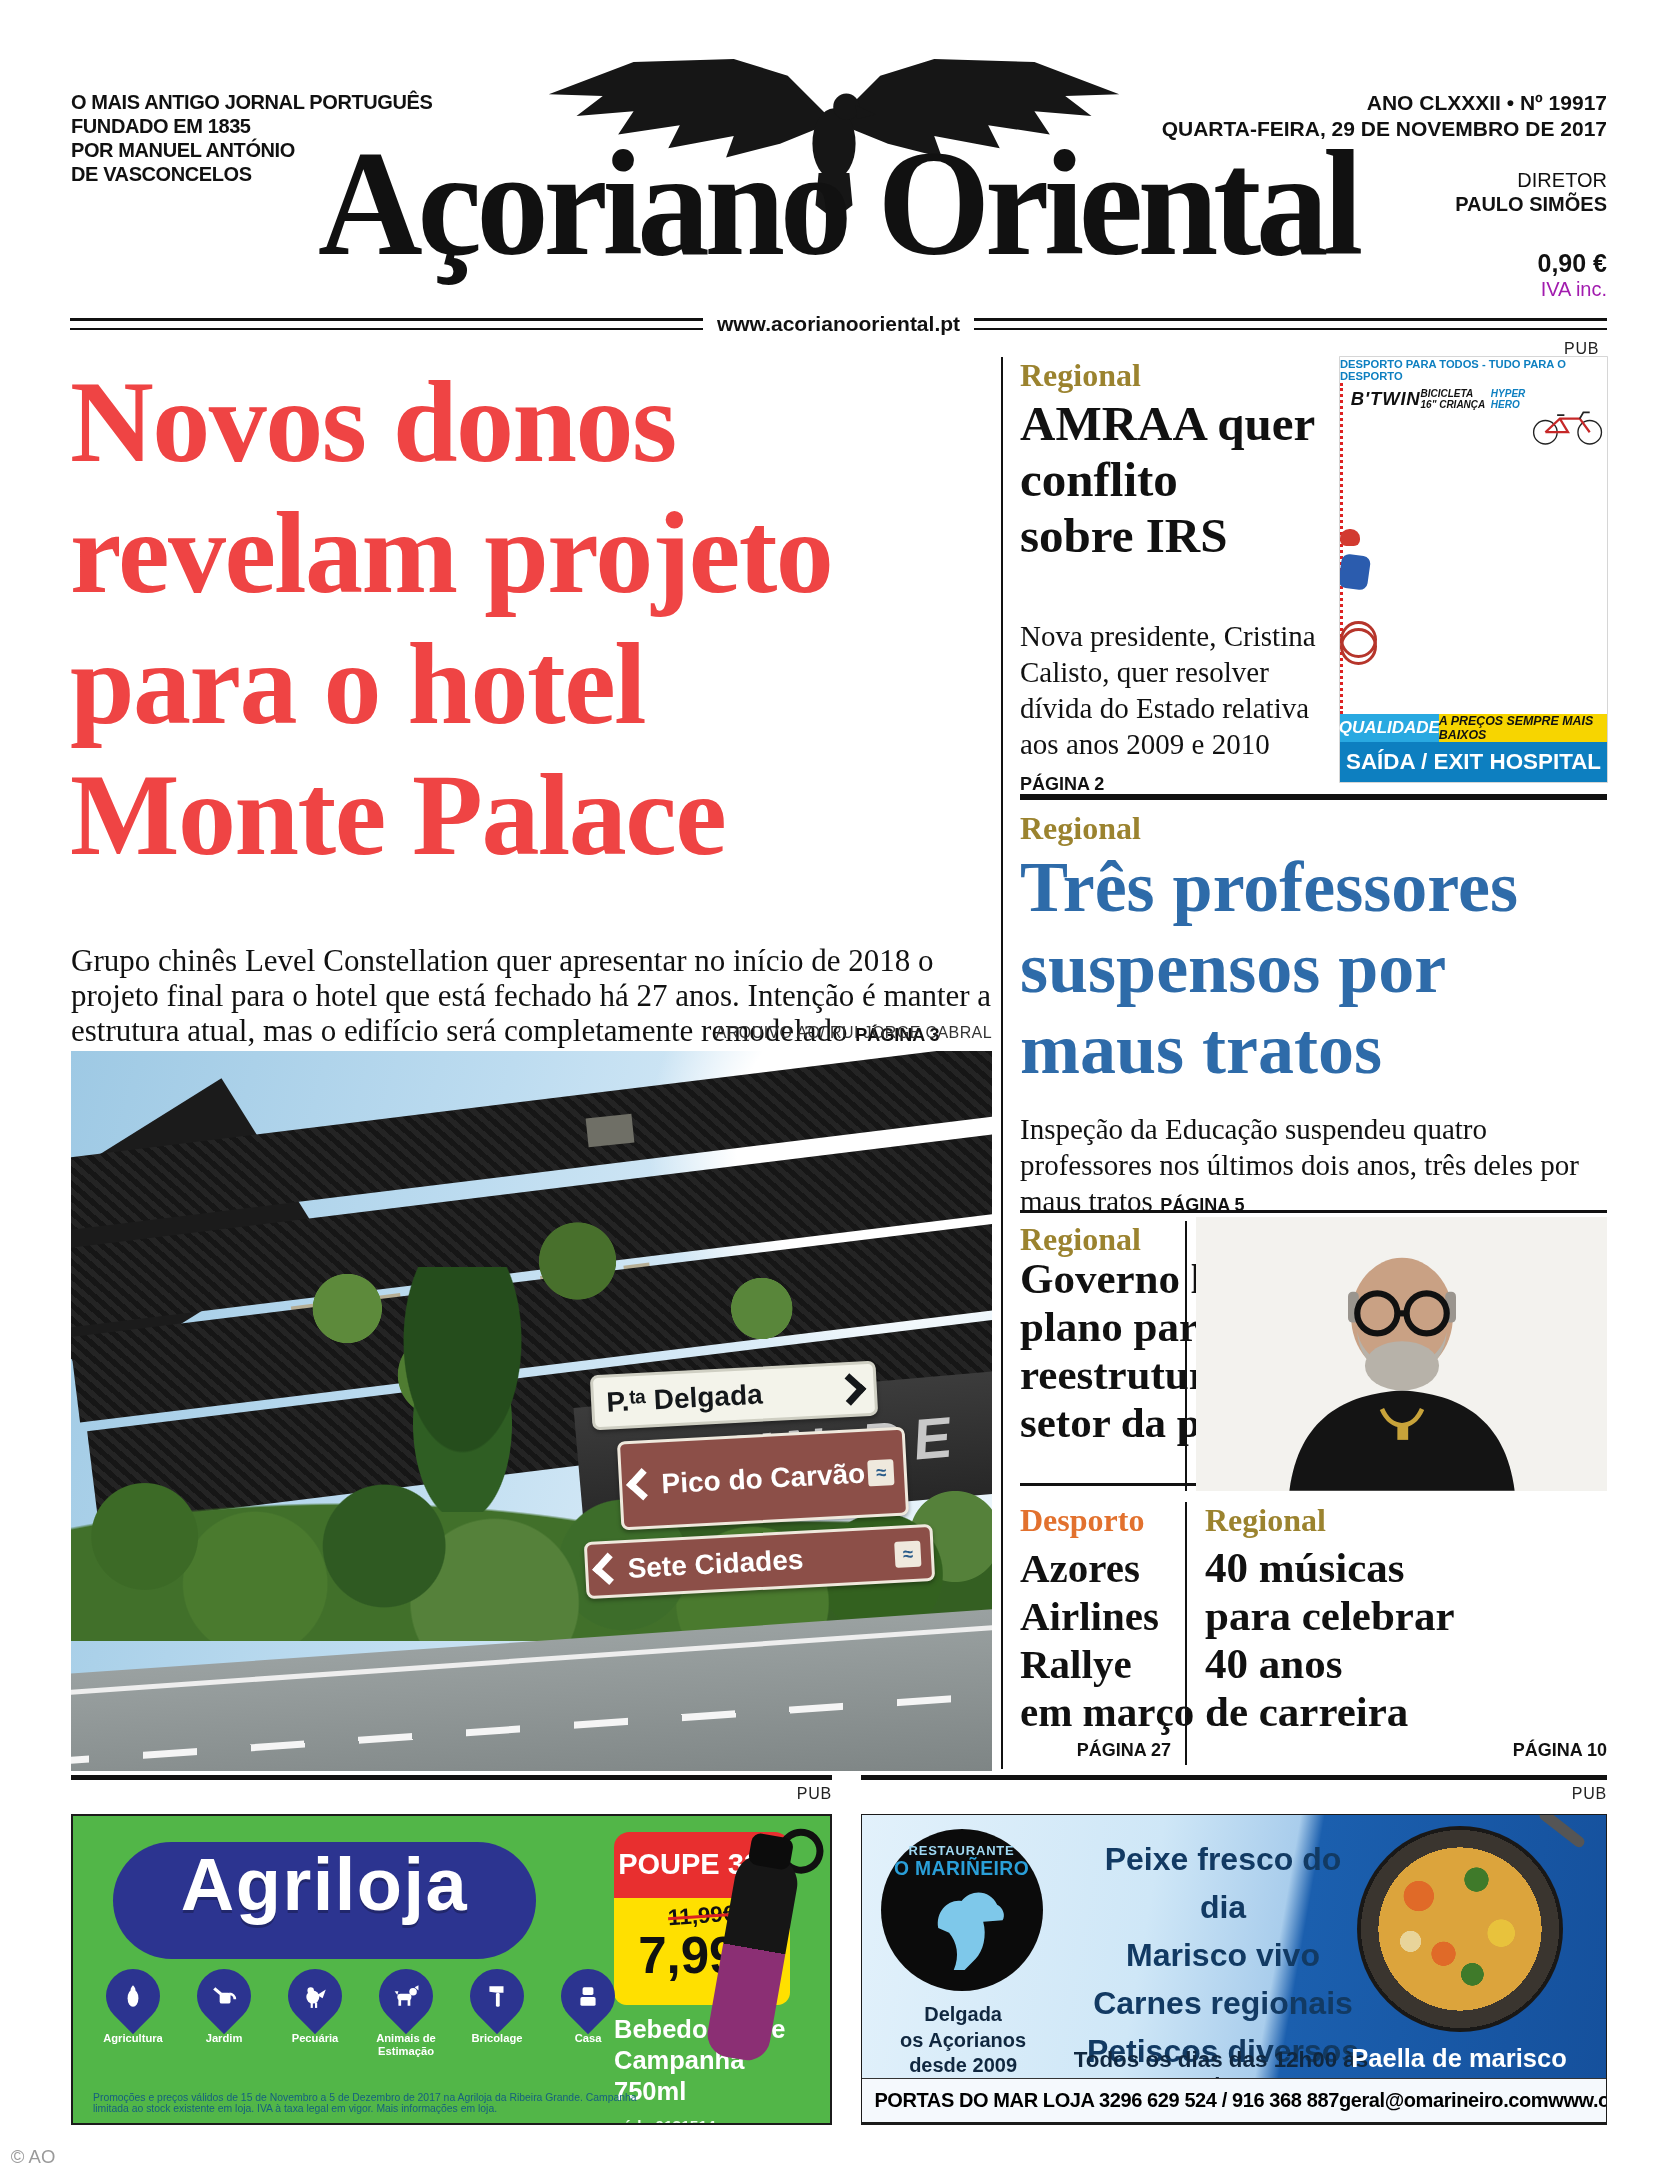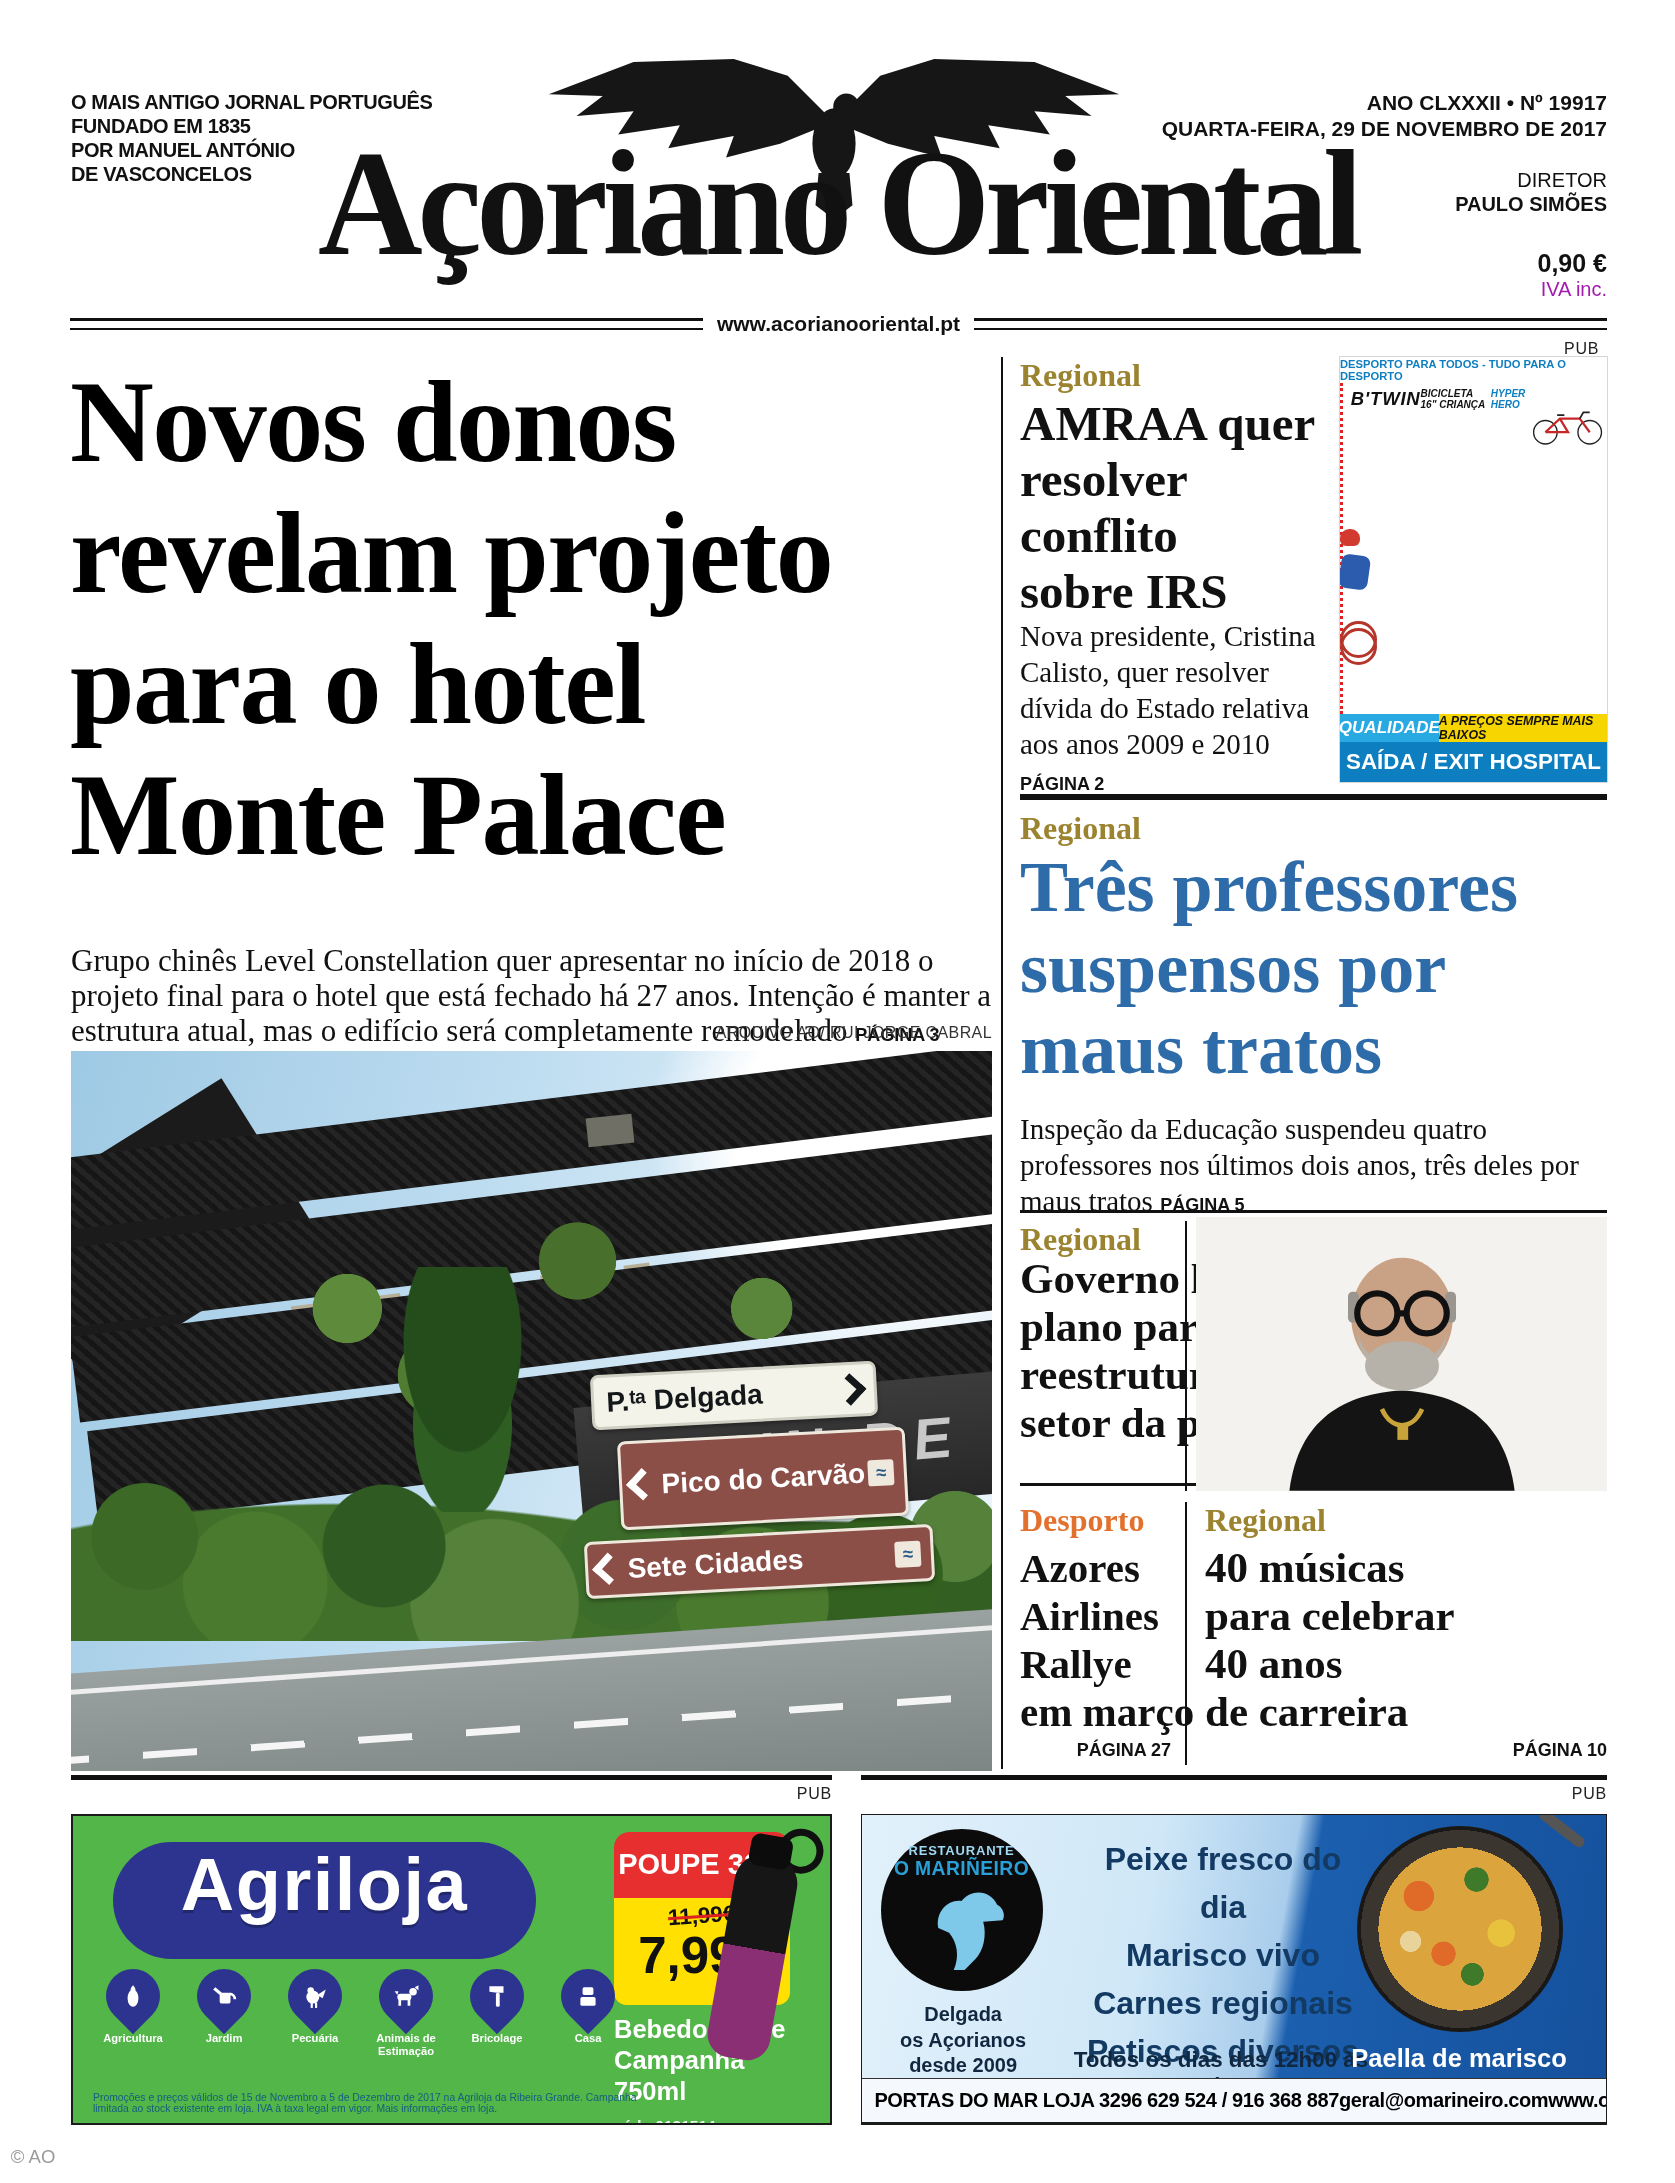--- a/index.html
+++ b/index.html
@@ -16,21 +16,21 @@
   .price-block{right:69px;top:249px;text-align:right;font-family:"Liberation Sans",sans-serif;}
   .price-block .pr{font-weight:800;font-size:25px;}
   .price-block .nt{font-size:20px;color:#a21caf;}
   .masthead{left:0;right:0;top:122px;text-align:center;font-weight:700;font-size:145px;letter-spacing:-5.4px;line-height:162px;transform:scaleY(1.04);z-index:2;}
   .eagle{left:502px;top:45px;z-index:1;}
   .urlbar{left:70px;right:69px;top:312px;display:flex;align-items:center;gap:14px;z-index:3;}
   .urlbar .rule{flex:1;height:7px;border-top:3.1px solid #111;border-bottom:2.3px solid #111;}
   .urlbar .url{font-family:"Liberation Sans",sans-serif;font-weight:800;font-size:21px;}
 
   
-  .lead-hl{left:70px;top:357px;width:927px;color:#000000;font-weight:700;font-size:116px;line-height:131px;letter-spacing:-1.5px;}
+  .lead-hl{left:70px;top:357px;width:927px;color:#ef4444;font-weight:700;font-size:116px;line-height:131px;letter-spacing:-1.5px;}
   .standfirst{left:71px;top:912px;width:927px;font-size:31px;line-height:35px;}
   .pageref{font-family:"Liberation Sans",sans-serif;font-weight:800;font-size:18px;}
   .credit{left:71px;top:1024px;width:921px;text-align:right;font-family:"Liberation Sans",sans-serif;font-size:16px;color:#333;letter-spacing:0.4px;}
 
   
   .photo{left:71px;top:1051px;width:921px;height:720px;overflow:hidden;background:
     radial-gradient(circle 324px at 88% 12%, #ffffff 0 45%, rgba(255,255,255,0) 72%),
     linear-gradient(105deg,#9ec9e4 0%,#bddcf0 40%,#dcedf8 70%,#eef7fc 100%);}
   .terr{position:absolute;background:repeating-linear-gradient(48deg,#161616 0 5.4px,#242424 5.4px 10.8px);transform:rotate(-7deg);}
   .t1{left:-4%;top:7%;width:108%;height:10%;}
@@ -263,21 +263,20 @@
       <span class="wicon">≈</span>
     </div>
   </div>
 </div>
 
 <div class="abs vrule" style="left:1001px;top:357px;height:1412px;"></div>
 
 <div class="abs kicker gold" style="left:1020px;top:357px;">Regional</div>
 <div class="abs hl-a">
   <div class="nowrap">AMRAA quer</div>
-  <div class="nowrap">resolver</div>
   <div class="nowrap">conflito</div>
   <div class="nowrap">sobre IRS</div>
 </div>
 <p class="abs body-txt" style="left:1020px;top:618px;width:303px;margin:0;"><span>Nova presidente, Cristina Calisto, quer resolver dívida do Estado relativa aos anos 2009 e 2010</span> <span class="pageref">PÁGINA 2</span></p>
 
 <div class="abs pub" style="left:1564px;top:340px;">PUB</div>
 <div class="abs dec">
   <div class="dec-slogan">DESPORTO PARA TODOS - TUDO PARA O DESPORTO</div>
   <div class="dec-main">
     <div class="dec-photo">

